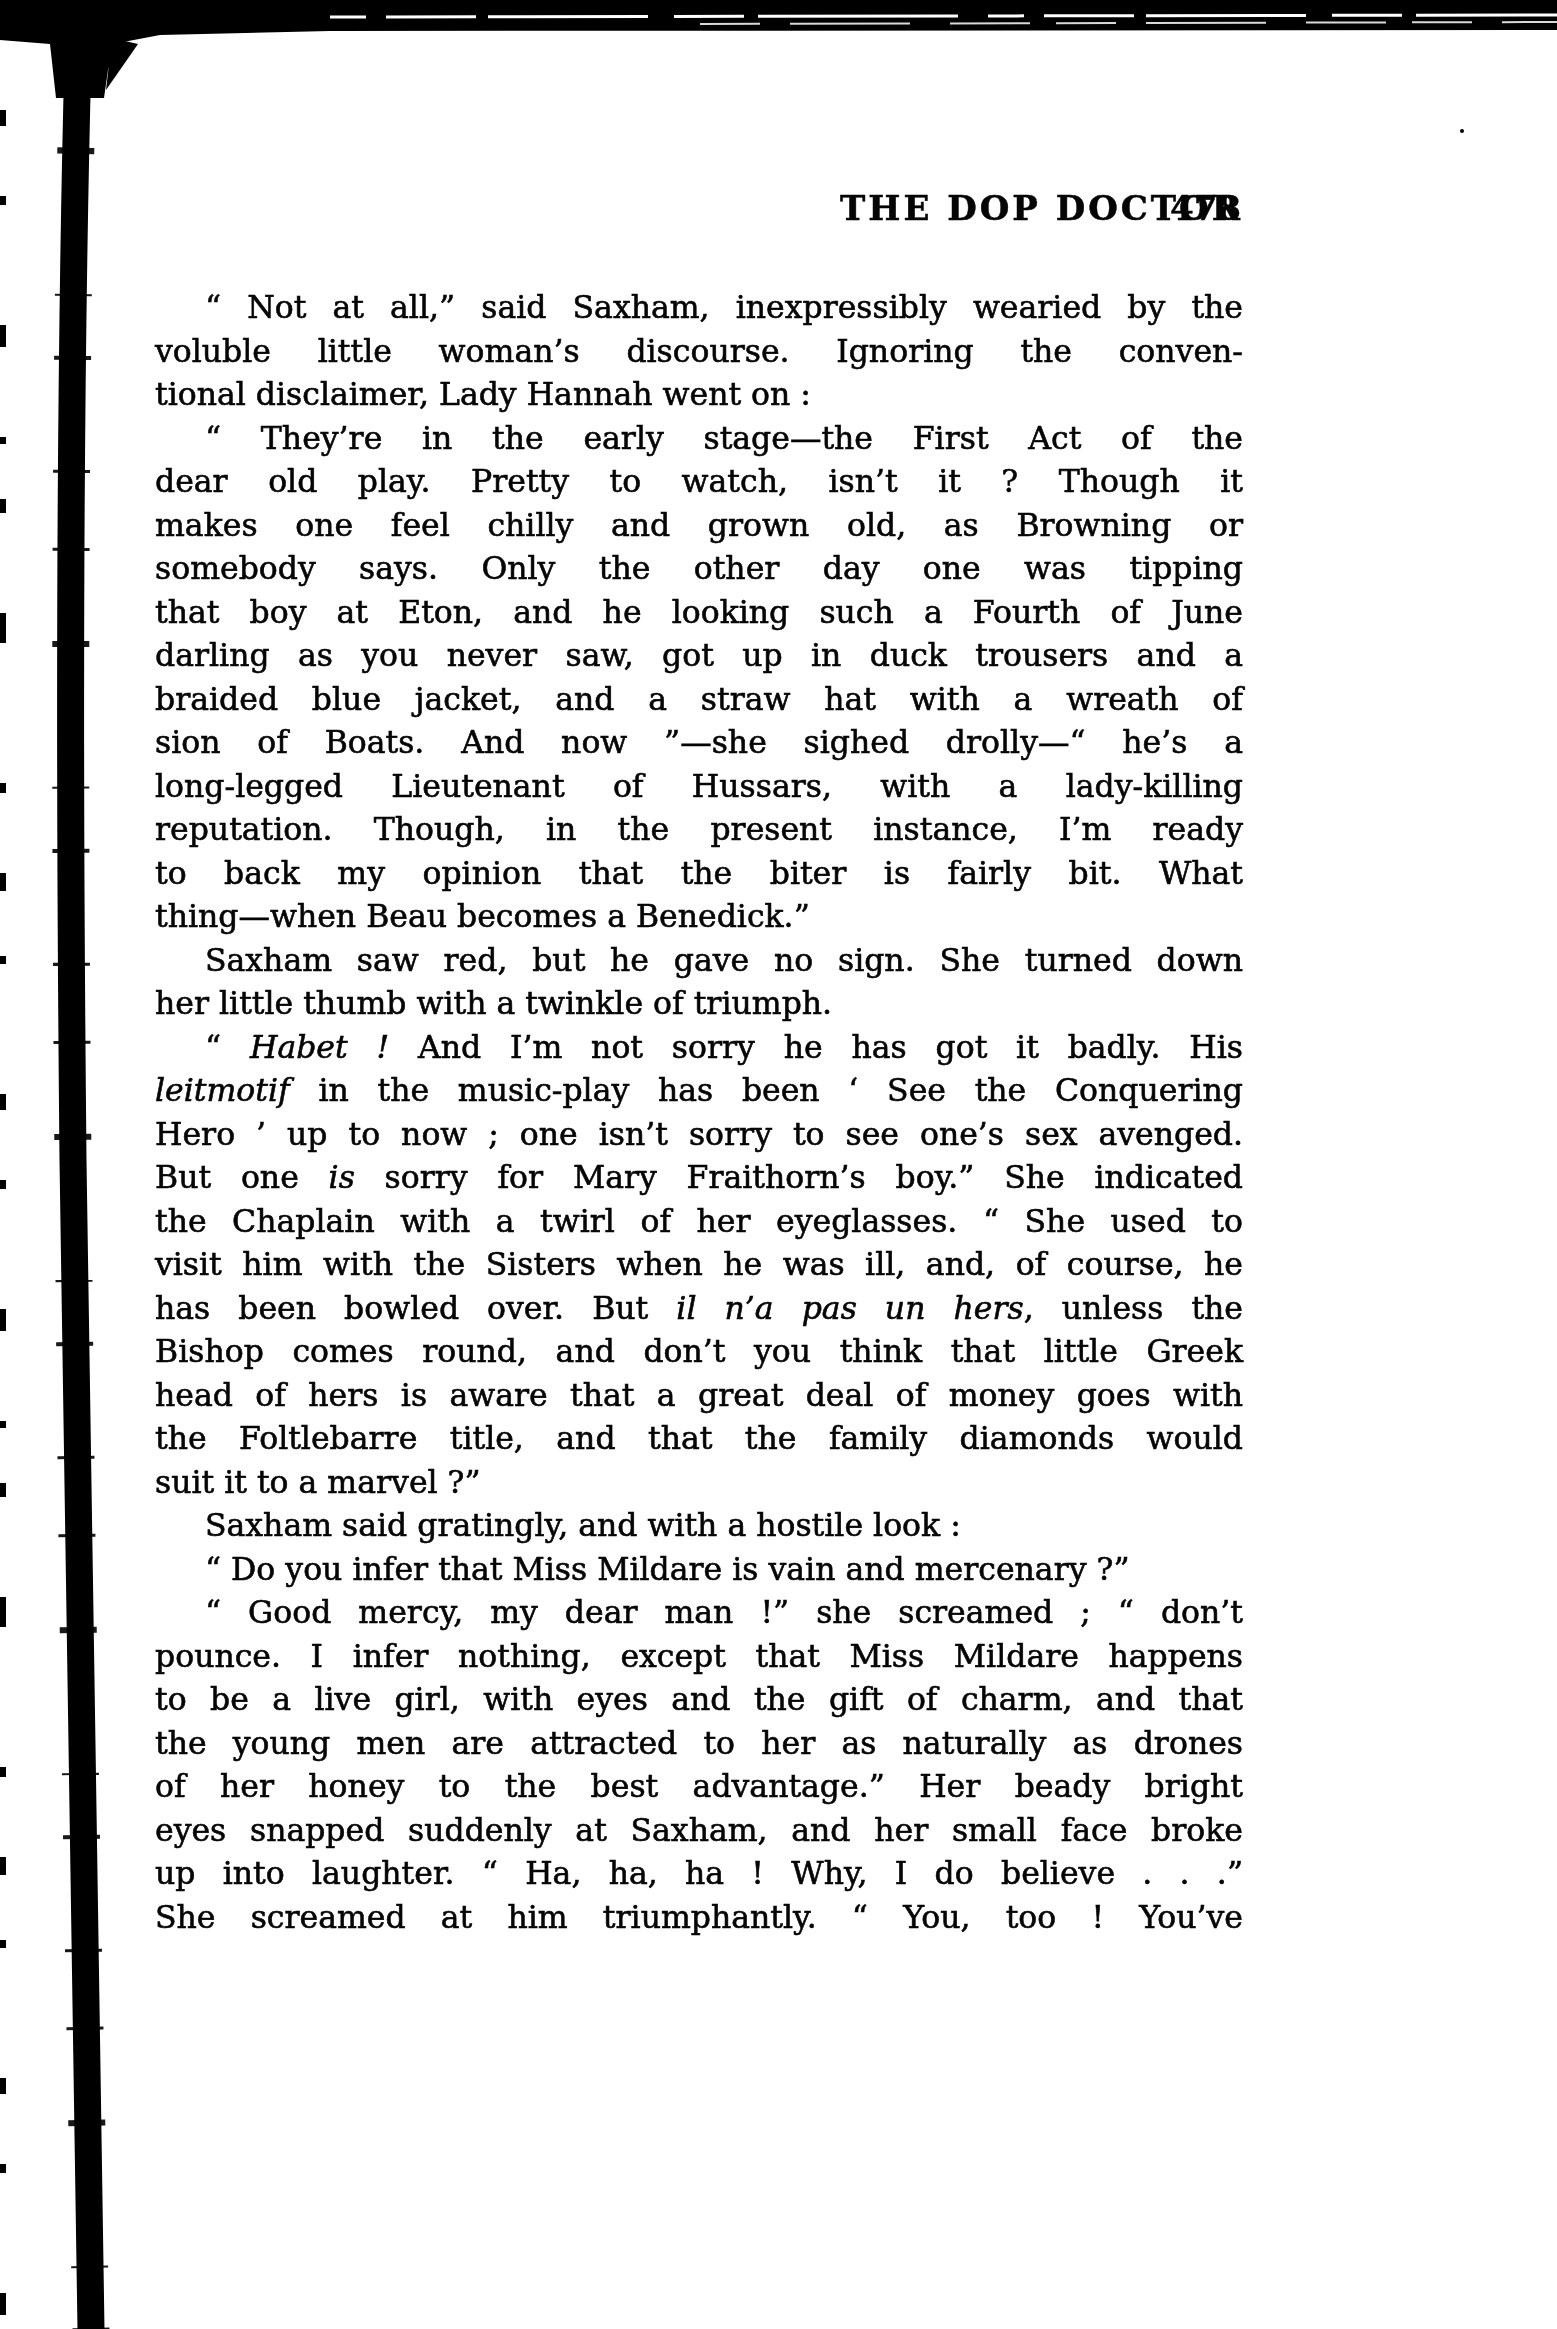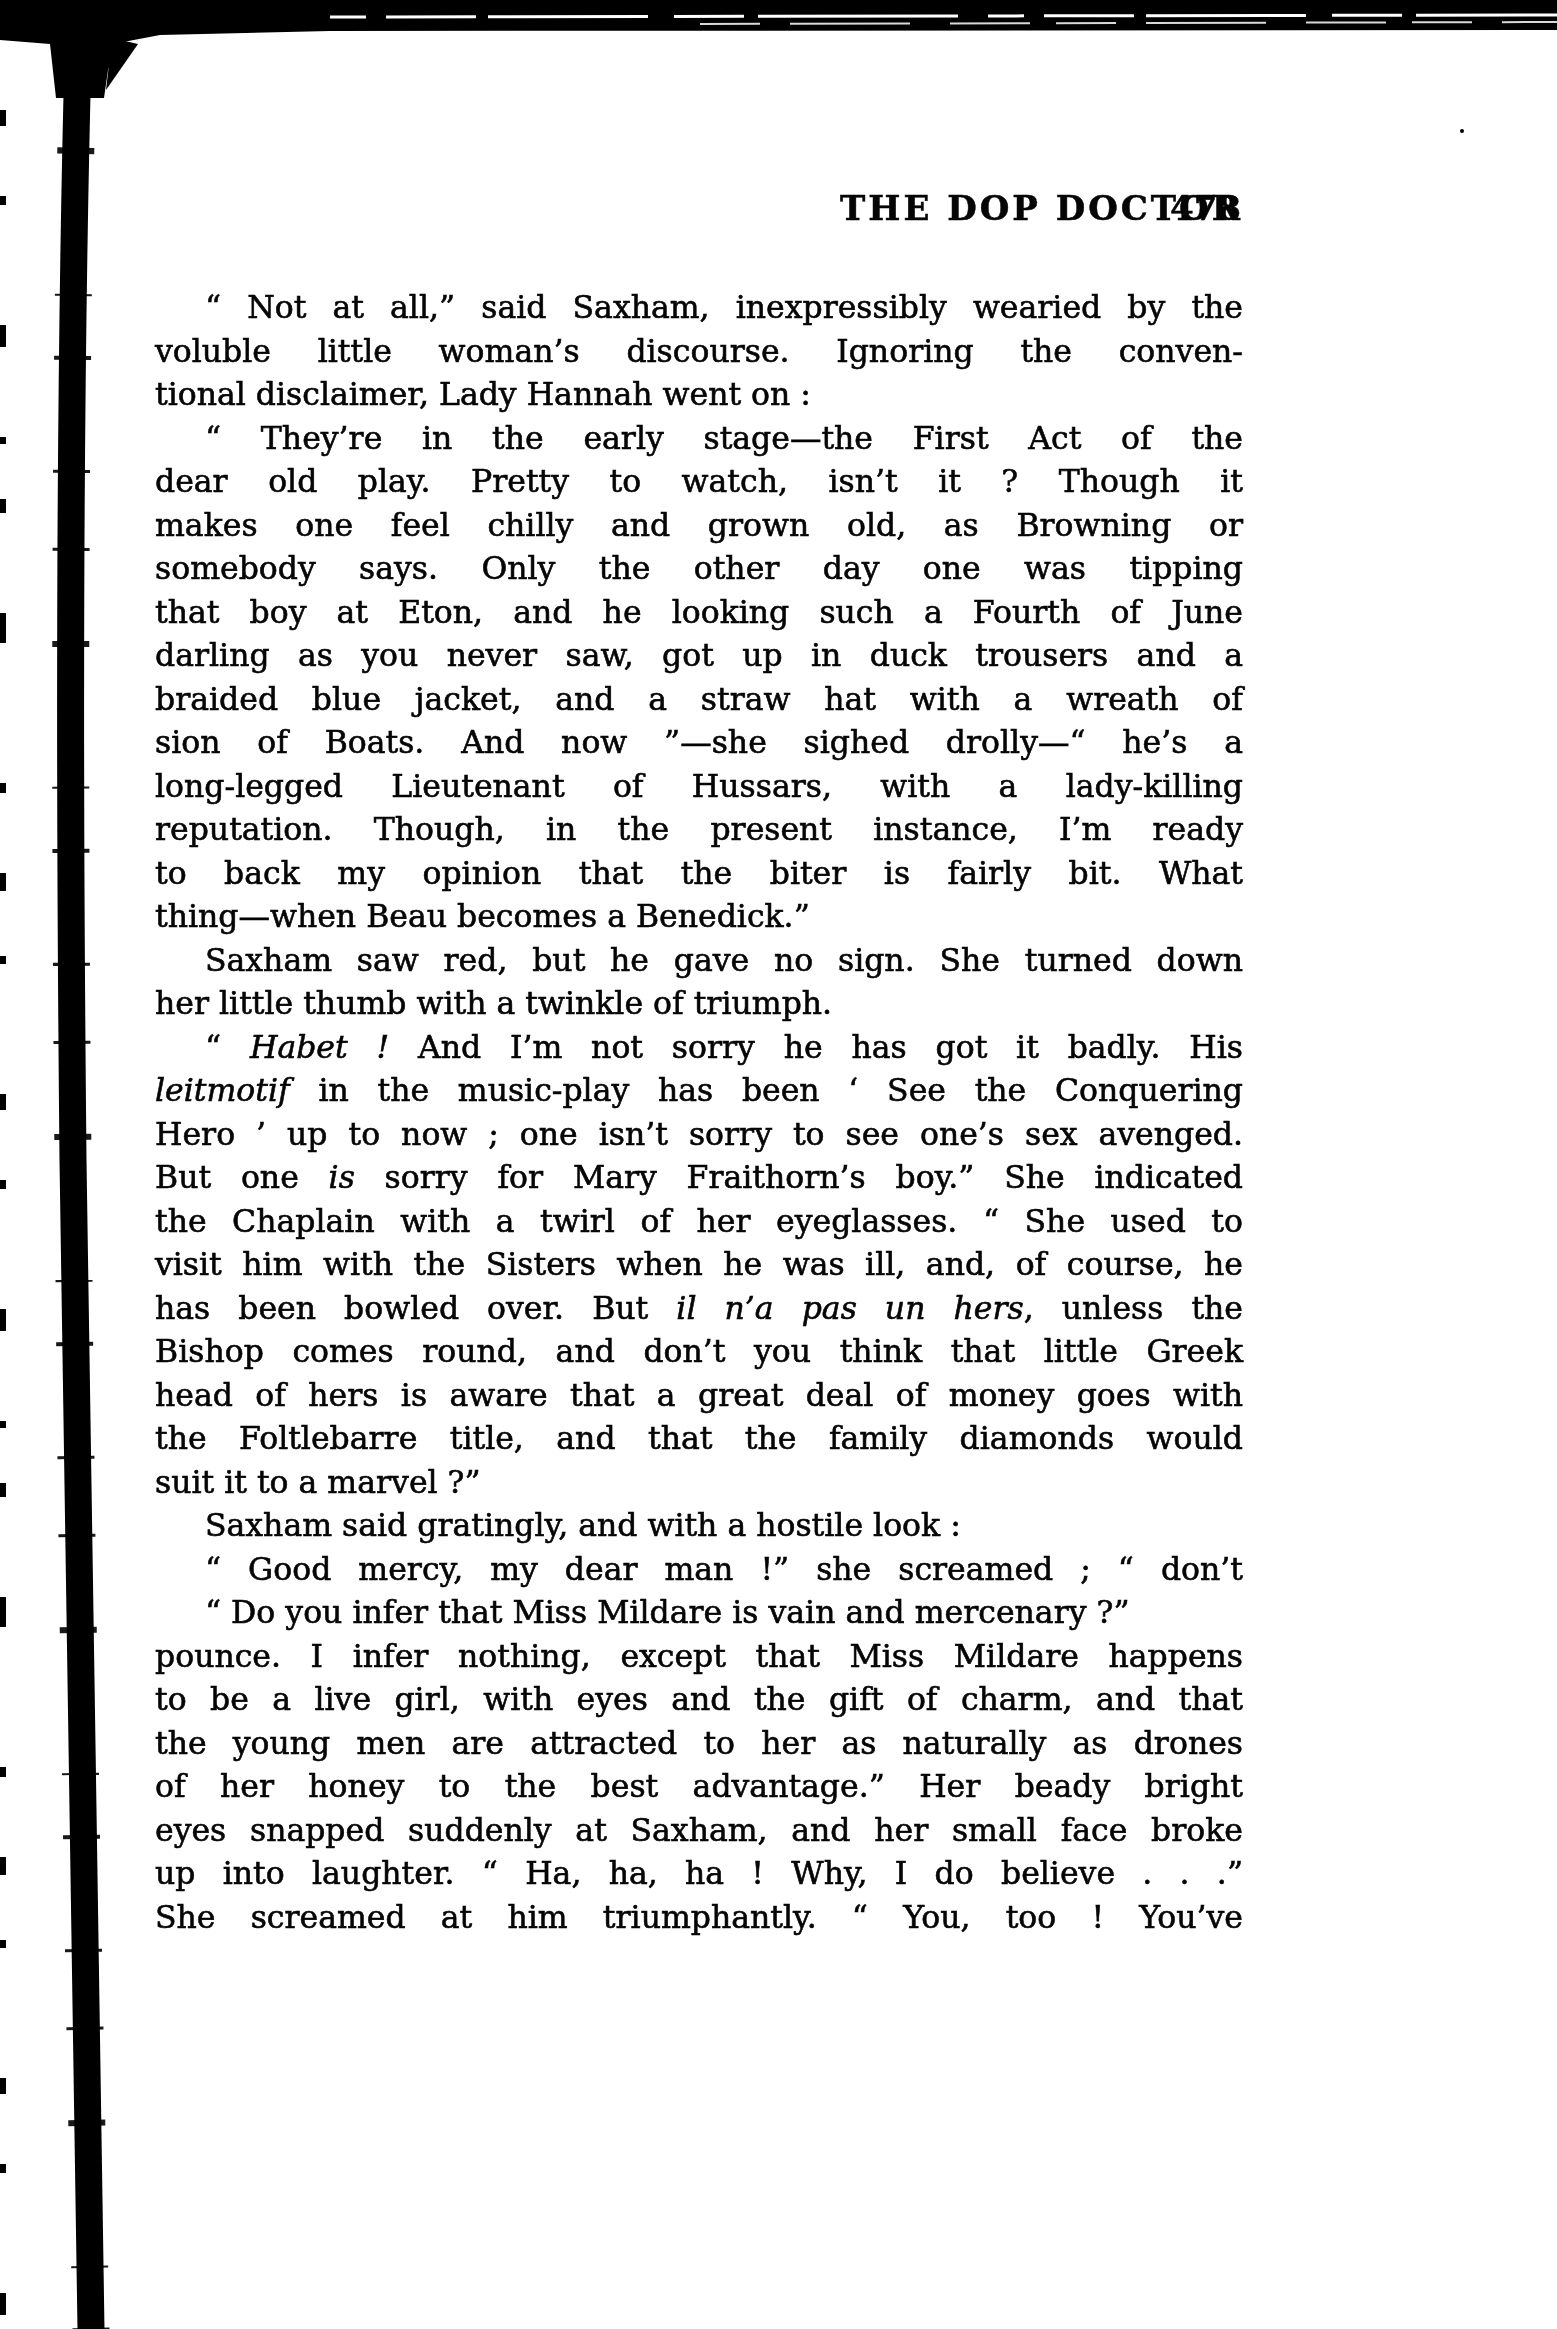--- a/index.html
+++ b/index.html
@@ -108,22 +108,22 @@
       <div class="line"><span>Hero ’ up to now ; one isn’t sorry to see one’s sex avenged.</span></div>
       <div class="line"><span>But one </span><span class="it">is</span><span> sorry for Mary Fraithorn’s boy.”  She indicated</span></div>
       <div class="line"><span>the Chaplain with a twirl of her eyeglasses.  “ She used to</span></div>
       <div class="line"><span>visit him with the Sisters when he was ill, and, of course, he</span></div>
       <div class="line"><span>has been bowled over.  But </span><span class="it">il n’a pas un hers</span><span>, unless the</span></div>
       <div class="line"><span>Bishop comes round, and don’t you think that little Greek</span></div>
       <div class="line"><span>head of hers is aware that a great deal of money goes with</span></div>
       <div class="line"><span>the Foltlebarre title, and that the family diamonds would</span></div>
       <div class="line end"><span>suit it to a marvel ?”</span></div>
       <div class="line indent end"><span>Saxham said gratingly, and with a hostile look :</span></div>
+      <div class="line indent end"><span>“ Do you infer that Miss Mildare is vain and mercenary ?”</span></div>
       <div class="line indent"><span>“ Good mercy, my dear man !” she screamed ; “ don’t</span></div>
-      <div class="line indent end"><span>“ Do you infer that Miss Mildare is vain and mercenary ?”</span></div>
       <div class="line"><span>pounce.  I infer nothing, except that Miss Mildare happens</span></div>
       <div class="line"><span>to be a live girl, with eyes and the gift of charm, and that</span></div>
       <div class="line"><span>the young men are attracted to her as naturally as drones</span></div>
       <div class="line"><span>of her honey to the best advantage.”  Her beady bright</span></div>
       <div class="line"><span>eyes snapped suddenly at Saxham, and her small face broke</span></div>
       <div class="line"><span>up into laughter.  “ Ha, ha, ha !  Why, I do believe . . .”</span></div>
       <div class="line"><span>She screamed at him triumphantly.  “ You, too !  You’ve</span></div>
     </div>
 
 </div>

